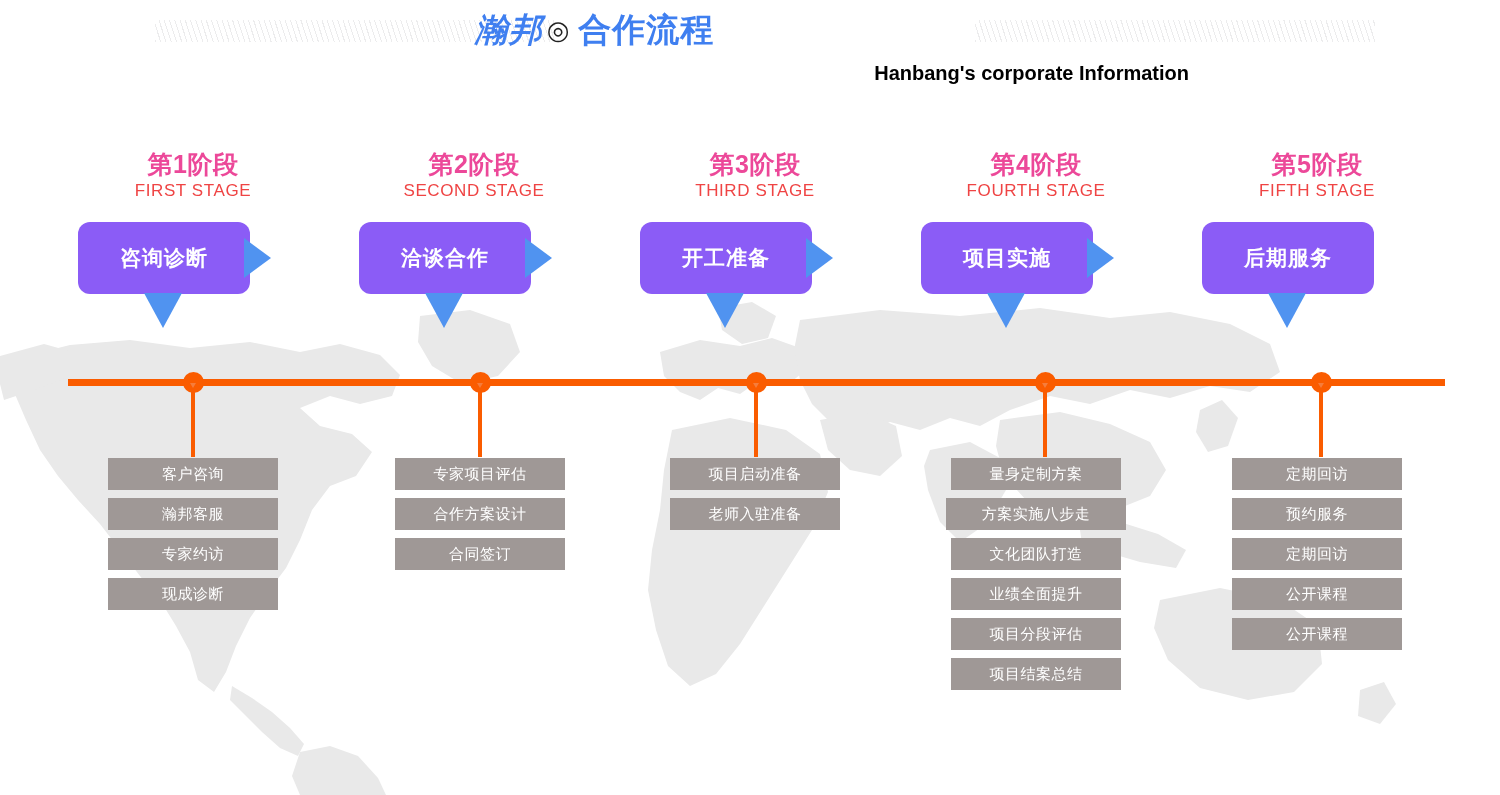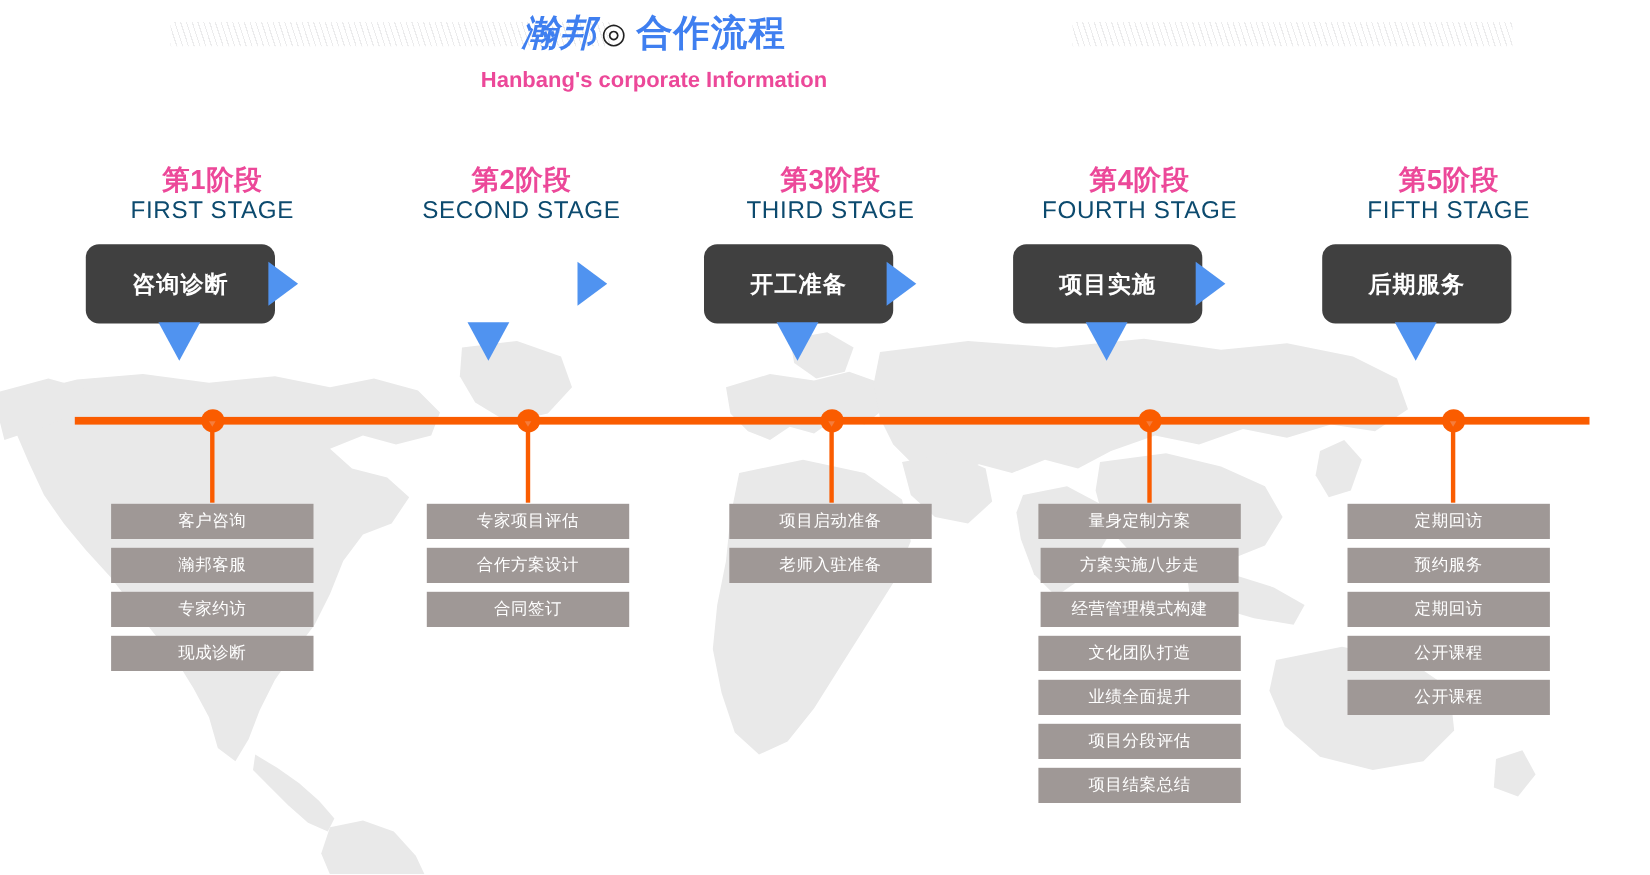--- a/index.html
+++ b/index.html
@@ -79,22 +79,23 @@
     vertical-align: 2px;
     padding: 0 2px;
   }
   #title-cn-lead { margin-right: 2px; font-style: italic; }
   #title-cn-rest { margin-left: 6px; }
 
   #title-sub {
     margin-top: 10px;
     font-size: 20px;
     font-weight: bold;
-    color: #ec4899;
+    color: #000000;
     letter-spacing: 0px;
+    text-align: right;
   }
 
   
   #timeline-line {
     position: absolute;
     left: 68px;
     top: 379px;
     width: 1377px;
     height: 7px;
     background: #fa5c00;
@@ -110,40 +111,40 @@
 
   .stage-head { text-align: center; }
   .stage-title-cn {
     font-size: 25px;
     font-weight: bold;
     color: #ec4899;
     line-height: 28px;
     letter-spacing: 0.5px;
   }
   .stage-title-en {
-    font-size: 22px;
-    color: #0c4a6e;
+    font-size: 17px;
+    color: #ef4444;
     line-height: 26px;
     letter-spacing: 0.6px;
     font-weight: normal;
   }
 
   
   .callout-wrap {
     position: relative;
     height: 112px;
     margin-top: 18px;
   }
   .callout-box {
     position: absolute;
     left: 26px;
     top: 0;
     width: 172px;
     height: 72px;
-    background: #404040;
+    background: #8b5cf6;
     border-radius: 12px;
     display: flex;
     align-items: center;
     justify-content: center;
   }
   .callout-label {
     color: #ffffff;
     font-size: 21px;
     font-weight: bold;
     letter-spacing: 1px;
@@ -195,21 +196,21 @@
     border-top: 5px solid #f57d3c;
   }
 
   
   .items {
     position: absolute;
     width: 282px;
     z-index: 4;
   }
   .item-box {
-    width: 184px;
+    width: 170px;
     height: 32px;
     margin: 0 auto 8px auto;
     background: #9f9896;
     color: #ffffff;
     font-size: 15px;
     line-height: 32px;
     text-align: center;
     letter-spacing: 0.5px;
     white-space: nowrap;
   }
@@ -305,20 +306,23 @@
         <div class="item-box">瀚邦客服</div>
         <div class="item-box">专家约访</div>
         <div class="item-box">现成诊断</div>
       </div>
       <div class="stage-col" style="left: 333px;">
         <div class="stage-head">
           <div class="stage-title-cn">第2阶段</div>
           <div class="stage-title-en">SECOND STAGE</div>
         </div>
         <div class="callout-wrap">
+          <div class="callout-box">
+            <span class="callout-label">洽谈合作</span>
+          </div>
           <div class="callout-arrow"></div>
           <div class="callout-tail"></div>
         </div>
       </div>
       <div class="connector" style="left: 478px; top: 385px; height: 72px;"></div>
       <div class="marker" style="left: 470px; top: 372px;"></div>
       <div class="items" style="left: 339px; top: 458px;">
         <div class="item-box">专家项目评估</div>
         <div class="item-box">合作方案设计</div>
         <div class="item-box">合同签订</div>
@@ -353,21 +357,20 @@
           </div>
           <div class="callout-arrow"></div>
           <div class="callout-tail"></div>
         </div>
       </div>
       <div class="connector" style="left: 1043px; top: 385px; height: 72px;"></div>
       <div class="marker" style="left: 1035px; top: 372px;"></div>
       <div class="items" style="left: 895px; top: 458px;">
         <div class="item-box">量身定制方案</div>
         <div class="item-box wide">方案实施八步走</div>
-        <div class="item-box wide">经营管理模式构建</div>
         <div class="item-box">文化团队打造</div>
         <div class="item-box">业绩全面提升</div>
         <div class="item-box">项目分段评估</div>
         <div class="item-box">项目结案总结</div>
       </div>
       <div class="stage-col no-arrow" style="left: 1176px;">
         <div class="stage-head">
           <div class="stage-title-cn">第5阶段</div>
           <div class="stage-title-en">FIFTH STAGE</div>
         </div>

